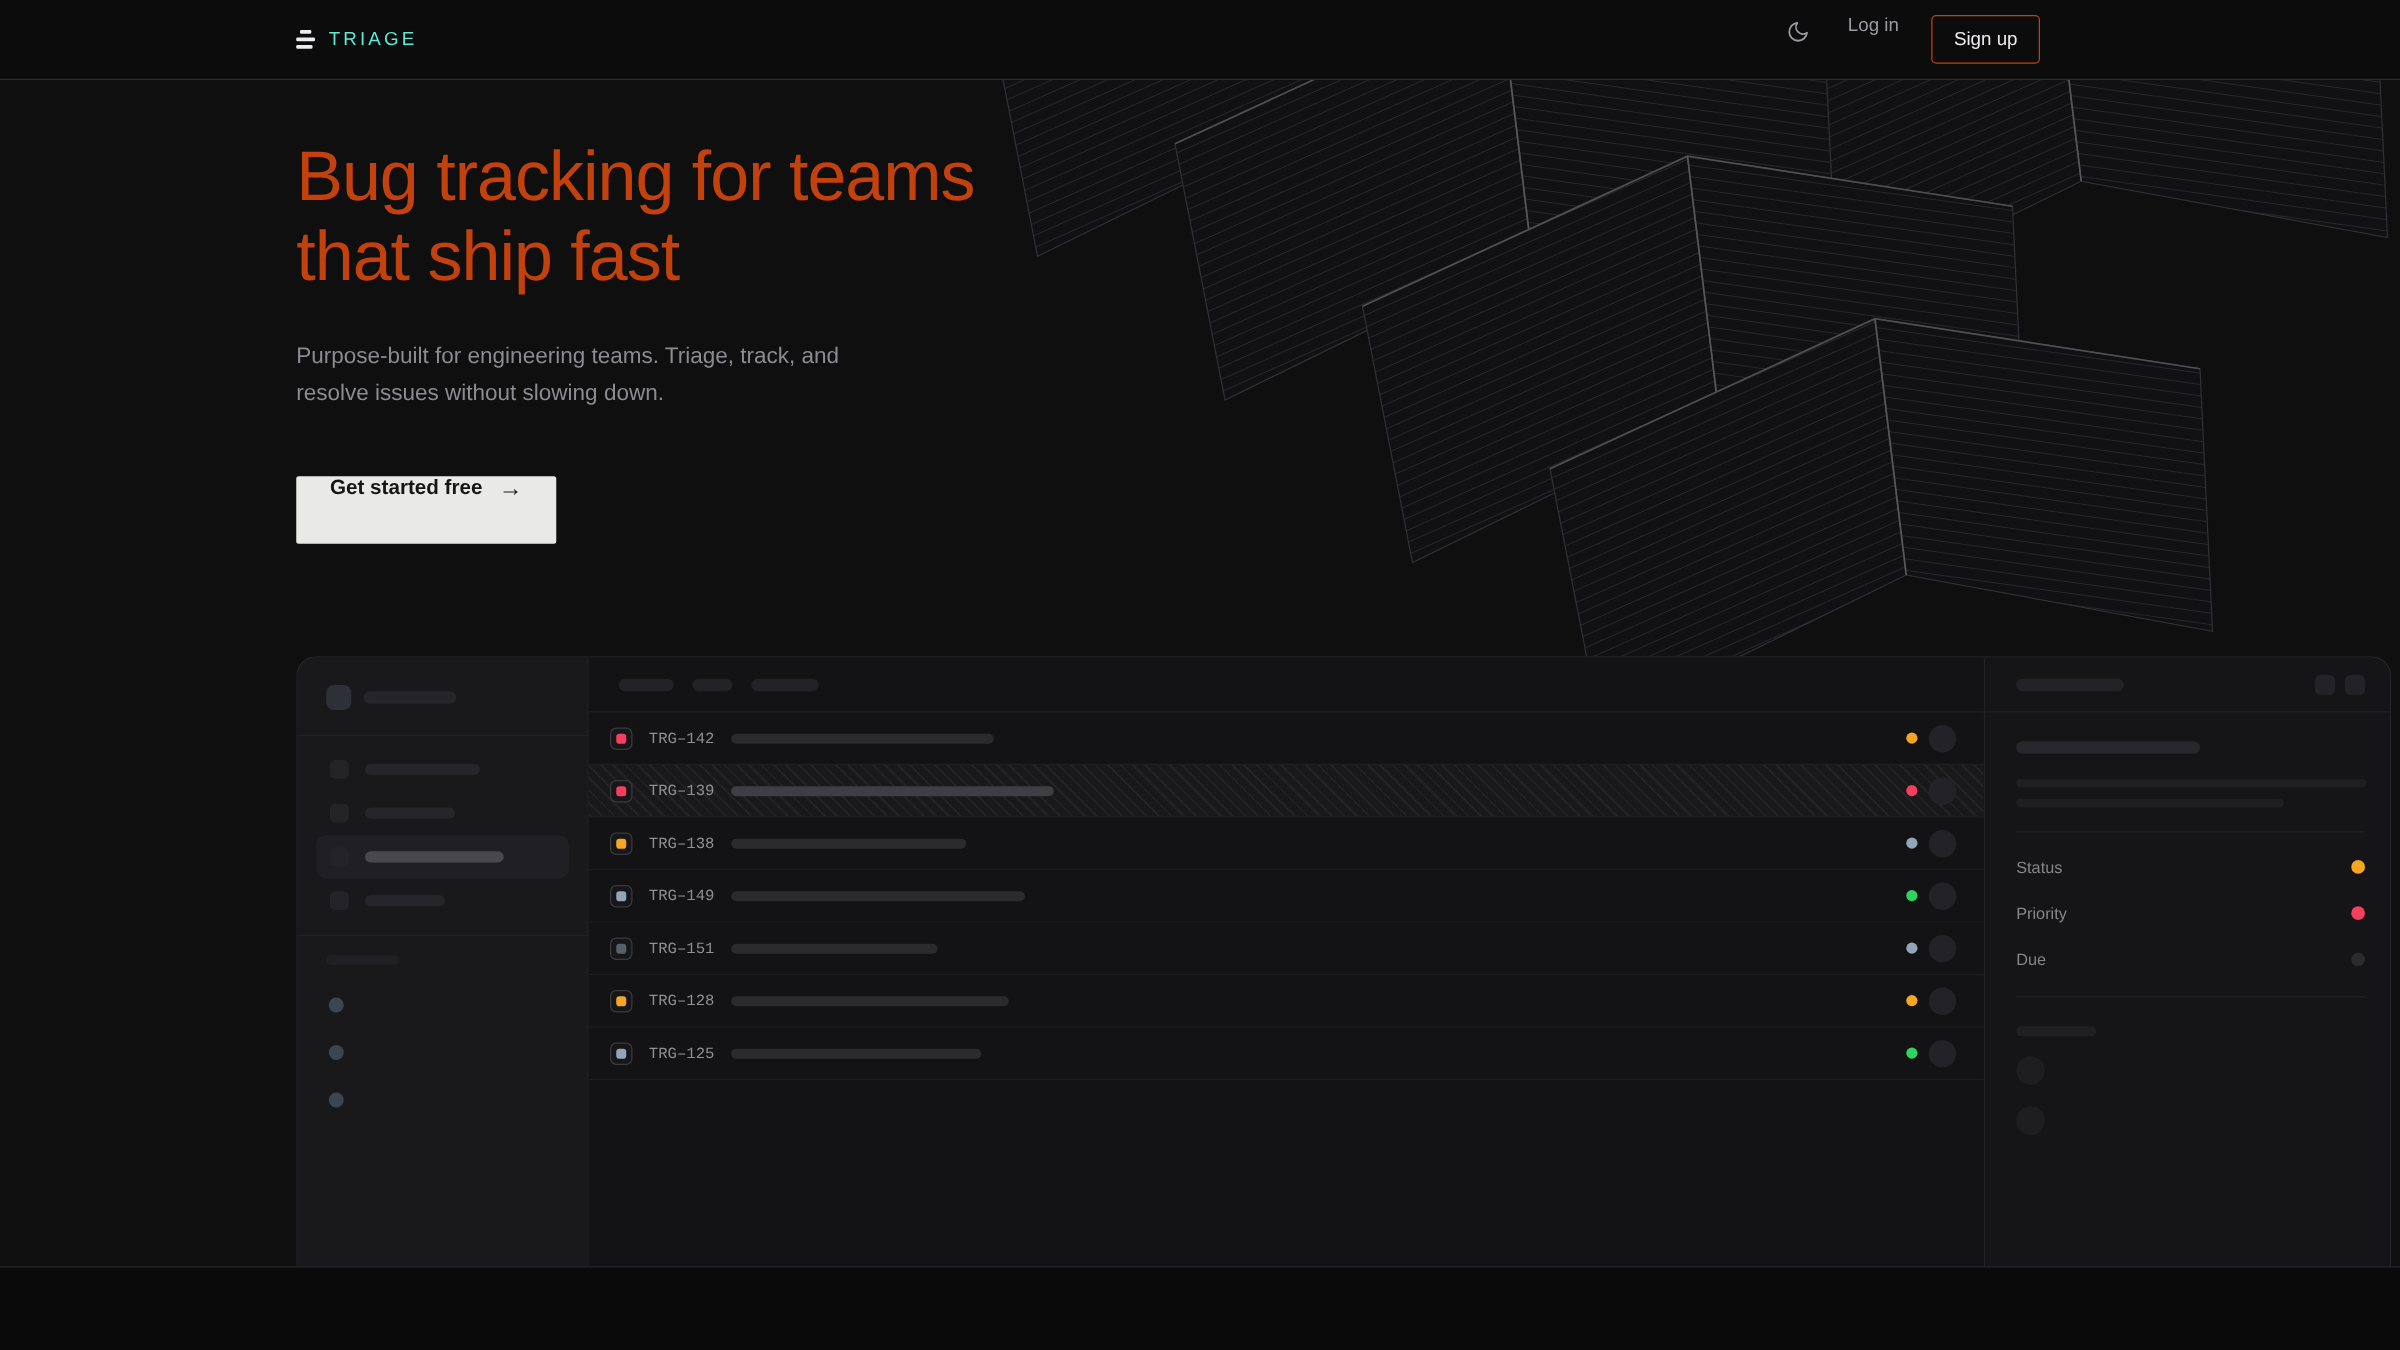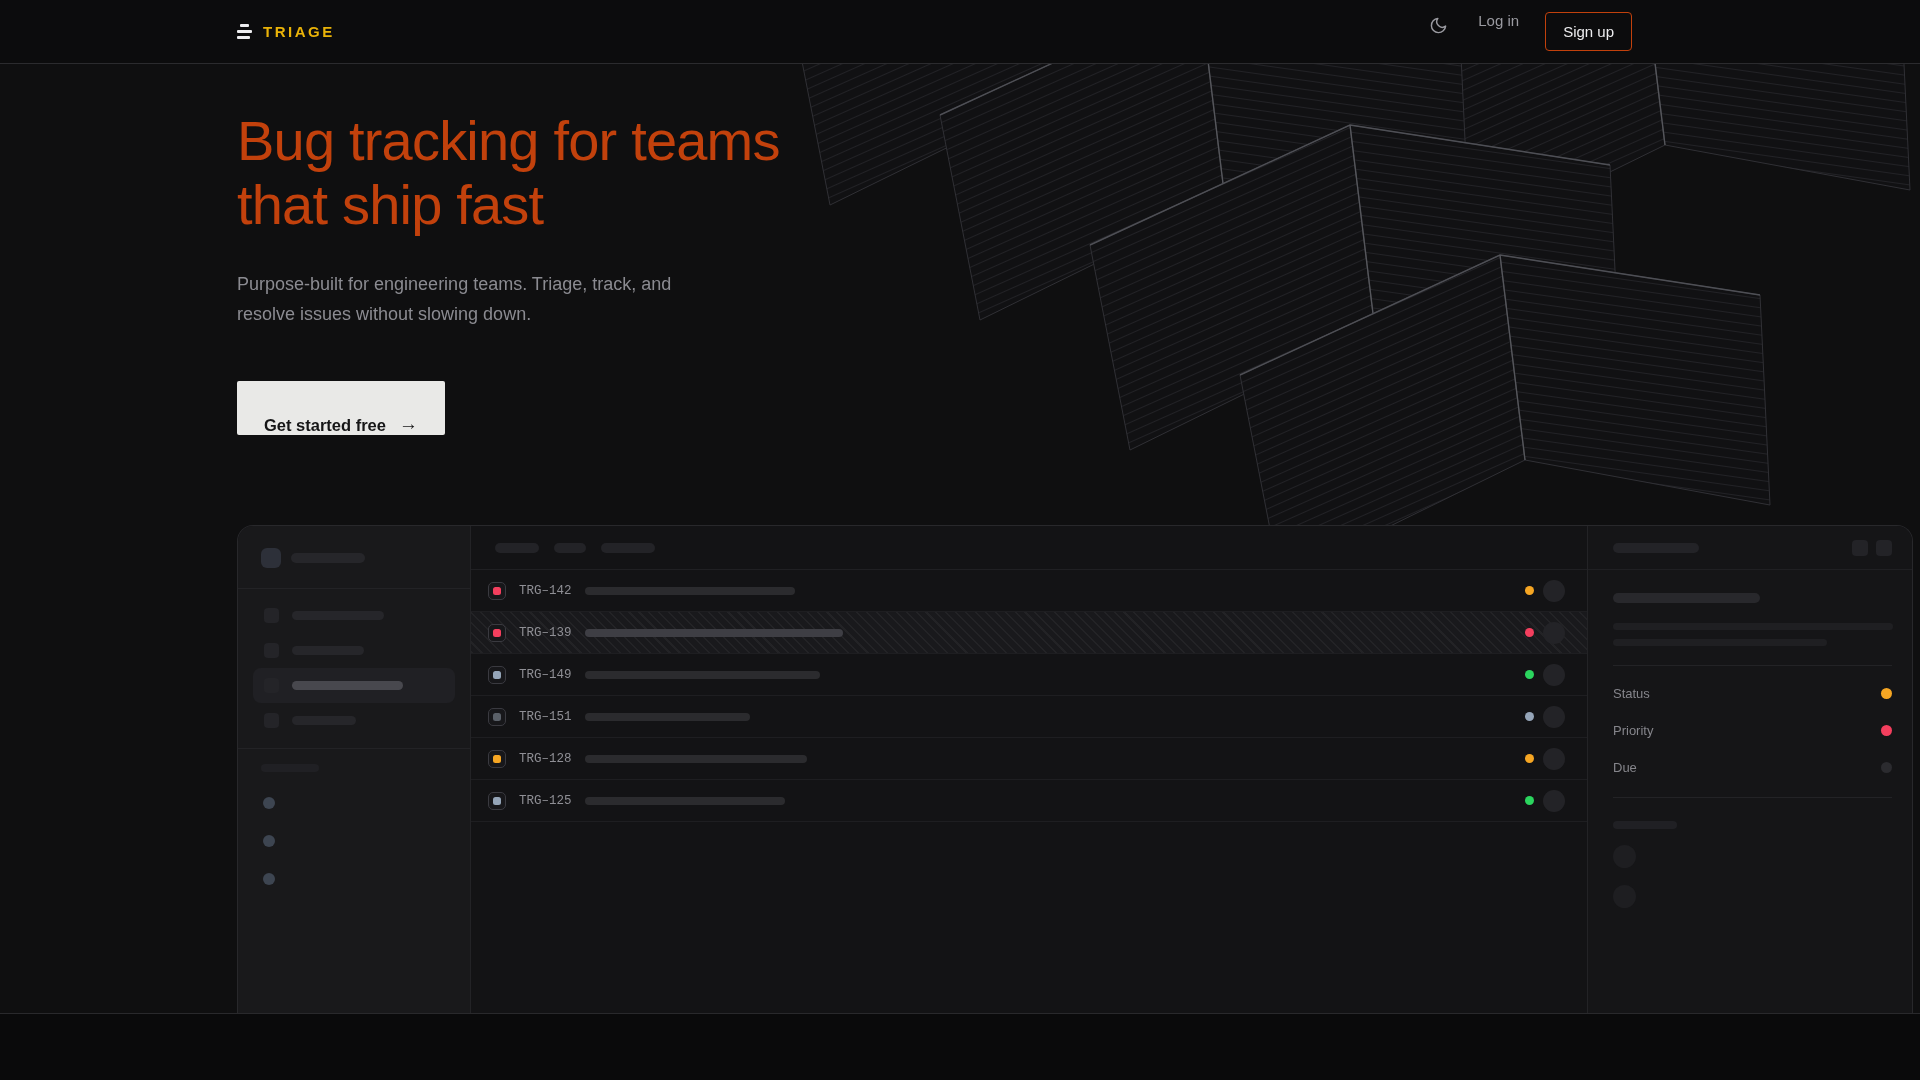--- a/index.html
+++ b/index.html
@@ -20,38 +20,38 @@
   .topbar-inner {
     margin-left:237px; width:1395px; height:100%;
     display:flex; align-items:center; justify-content:space-between;
   }
   .brand { display:flex; align-items:center; gap:11px; cursor:pointer; }
   .logo { display:flex; flex-direction:column; gap:3px; width:15px; }
   .logo i { display:block; height:3px; border-radius:1px; background:#ededef; }
   .logo i:nth-child(1){ width:9px; margin-left:3px; }
   .logo i:nth-child(2){ width:15px; }
   .logo i:nth-child(3){ width:13px; }
-  .brand-name { font-size:15px; font-weight:bold; letter-spacing:2.5px; color:#eab308; }
+  .brand-name { font-size:15px; font-weight:normal; letter-spacing:2.5px; color:#5eead4; }
   .nav-right { display:flex; align-items:flex-start; gap:26px; }
   .theme-btn { background:none; border:none; cursor:pointer; display:flex; align-items:center; padding:4px; }
   .login { font-size:15px; color:#9a9aa0; cursor:pointer; text-decoration:none; }
   .signup {
     font-size:15px; color:#ededef; background:none; cursor:pointer;
     border:1px solid #c2410c; border-radius:4px; padding:10px 17px;
   }
 
   
   .hero { position:absolute; top:64px; left:0; right:0; height:461px; z-index:2; }
   .hero-deco { position:absolute; top:-64px; right:0; width:1160px; height:525px; z-index:1; pointer-events:none; }
   .hero-inner { position:relative; z-index:3; margin-left:237px; padding-top:45px; }
   .hero-title { font-size:56px; line-height:1.14; font-weight:400; color:#c2410c; letter-spacing:-0.8px; }
   .hero-title span { display:block; }
   .hero-sub { margin-top:32px; width:474px; font-size:18px; line-height:1.68; color:#8b8b91; }
   .cta {
-    margin-top:52px; display:inline-flex; align-items:flex-end; gap:13px;
+    margin-top:52px; display:inline-flex; align-items:flex-start; gap:13px;
     background:#e9e9e7; color:#161617; border:none; border-radius:2px;
     font-family:"Liberation Sans", sans-serif;
     font-size:16.5px; font-weight:bold; padding:0 27px; height:54px; cursor:pointer;
   }
   .cta .arrow { font-size:19px; font-weight:normal; }
 
   
   .showcase { position:absolute; top:525px; left:237px; width:1676px; height:488px; z-index:5; }
   .app-card {
     width:100%; height:100%;
@@ -243,20 +243,31 @@
             </span>
           </div>
           <div class="issue-row selected">
             <span class="issue-icon">
               <span class="issue-icon-inner" style="background: rgb(244, 63, 94);"></span>
             </span>
             <span class="issue-id">TRG–139</span>
             <span class="sk issue-bar" style="width: 258px;"></span>
             <span class="row-right">
               <span class="status-dot" style="background: rgb(244, 63, 94);"></span>
+              <span class="row-avatar"></span>
+            </span>
+          </div>
+          <div class="issue-row">
+            <span class="issue-icon">
+              <span class="issue-icon-inner" style="background: rgb(246, 166, 35);"></span>
+            </span>
+            <span class="issue-id">TRG–138</span>
+            <span class="sk issue-bar" style="width: 188px;"></span>
+            <span class="row-right">
+              <span class="status-dot" style="background: rgb(149, 165, 184);"></span>
               <span class="row-avatar"></span>
             </span>
           </div>
           <div class="issue-row">
             <span class="issue-icon">
               <span class="issue-icon-inner" style="background: rgb(149, 165, 184);"></span>
             </span>
             <span class="issue-id">TRG–149</span>
             <span class="sk issue-bar" style="width: 235px;"></span>
             <span class="row-right">

